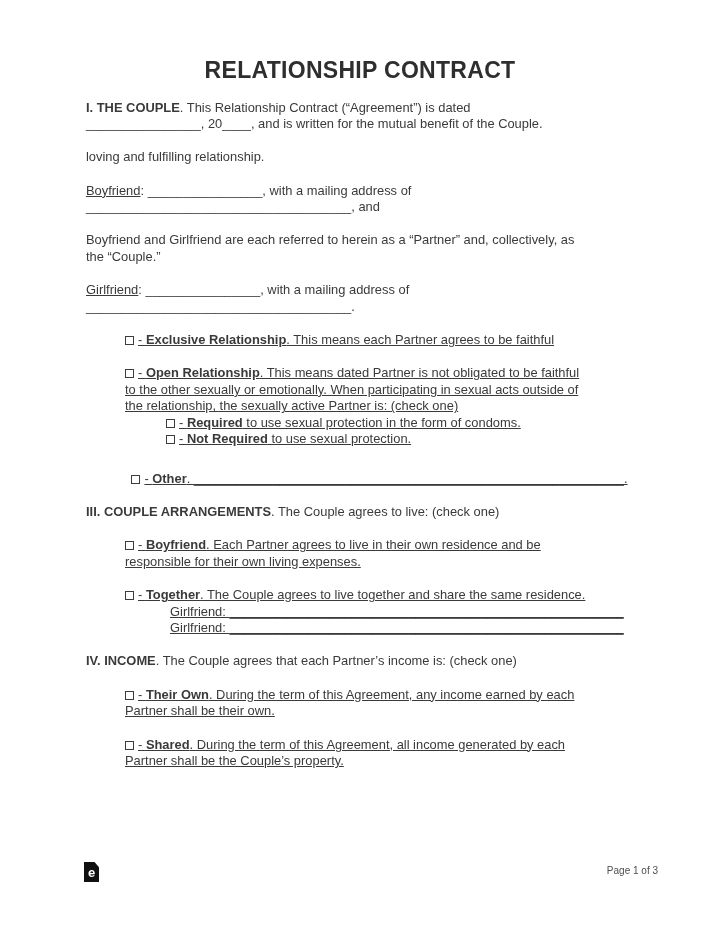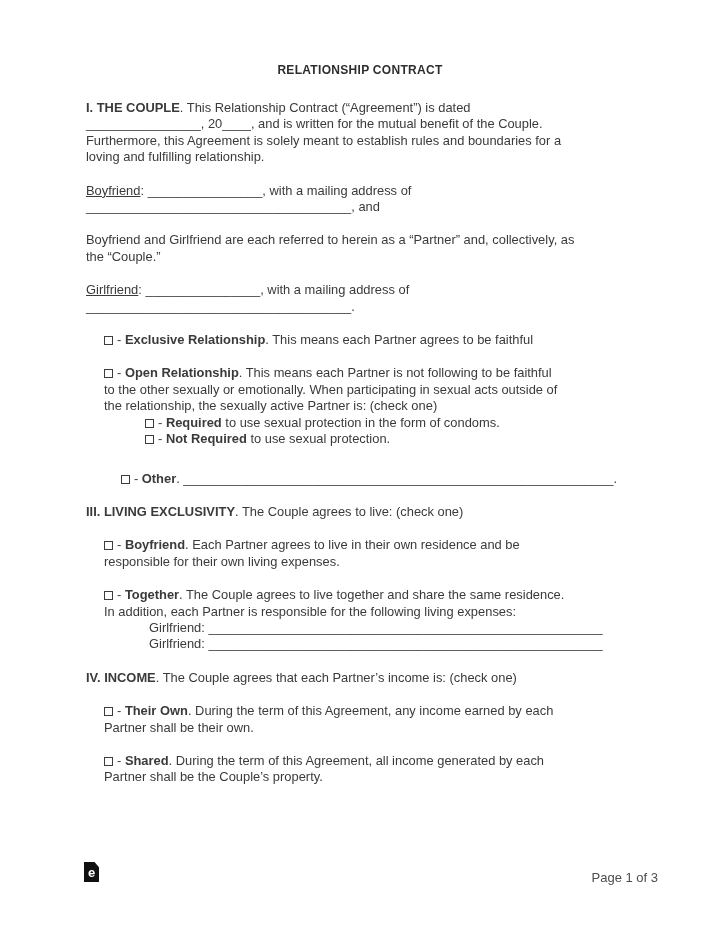--- a/index.html
+++ b/index.html
@@ -12,29 +12,29 @@
     position: relative;
     width: 720px; height: 931px;
     background: #ffffff;
     padding: 59px 86px 0 86px;
     color: #3a3a3a;
     font-size: 12.9px;
     line-height: 16.4px;
   }
   .title {
     text-align: center;
-    font-size: 12px;
+    font-size: 23px;
     line-height: 22px;
     font-weight: bold;
     color: #2e2e2e;
     letter-spacing: 0.3px;
     margin: 0 0 19px 0;
   }
   p.para, .check-item { margin: 0 0 17px 0; }
-  .check-item { margin-left: 18px; }
+  .check-item { margin-left: 39px; text-decoration: underline; }
   .sub { margin-left: 41px; }
   .expense { margin-left: 45px; }
   .gap-other { margin-top: 23px; text-align: center; }
   b { font-weight: bold; }
   .u { text-decoration: underline; }
   .check-box {
     display: inline-block;
     width: 9px; height: 9px;
     border: 1px solid #3c3c3c;
     vertical-align: -1px;
@@ -53,37 +53,37 @@
     background: #111111;
     color: #ffffff;
     clip-path: polygon(0 0, 70% 0, 100% 26%, 100% 100%, 0 100%);
     font-weight: bold;
     font-size: 13px;
     line-height: 21px;
     text-align: center;
     margin-top: 2px;
   }
   .pagenum {
-    font-size: 13px;
+    font-size: 10px;
     line-height: 13px;
     color: #4d4d4d;
-    margin-top: 11px;
+    margin-top: 4px;
   }
 </style>
 </head>
 <body>
 
 <div class="page">
 
   <h1 class="title">RELATIONSHIP CONTRACT</h1>
 
   <p class="para">
     <b>I. THE COUPLE</b><span>. This Relationship Contract (“Agreement”) is dated</span><br>
     <span class="blank">________________</span><span>, 20</span><span class="blank">____</span><span>, and is written for the mutual benefit of the Couple.</span><br>
-    <span>Furthermore, this Agreement is solely meant to establish rules and boundaries for a</span><br>
+    <br>
     <span>loving and fulfilling relationship.</span>
   </p>
 
   <p class="para">
     <span class="u">Boyfriend</span><span>: </span><span class="blank">________________</span><span>, with a mailing address of</span><br>
     <span class="blank">_____________________________________</span><span>, and</span>
   </p>
 
   <p class="para">
     <span>Boyfriend and Girlfriend are each referred to herein as a “Partner” and, collectively, as</span><br>
@@ -94,47 +94,46 @@
     <span class="u">Girlfriend</span><span>: </span><span class="blank">________________</span><span>, with a mailing address of</span><br>
     <span class="blank">_____________________________________</span><span>.</span>
   </p>
 
 
   <div class="check-item">
     <span class="check-box"></span><span>- </span><b>Exclusive Relationship</b><span>. This means each Partner agrees to be faithful</span><br>
   </div>
 
   <div class="check-item">
-    <span class="check-box"></span><span>- </span><b>Open Relationship</b><span>. This means each Partner is not following to be faithful</span><br>
+    <span class="check-box"></span><span>- </span><b>Open Relationship</b><span>. This means dated Partner is not obligated to be faithful</span><br>
     <span>to the other sexually or emotionally. When participating in sexual acts outside of</span><br>
     <span>the relationship, the sexually active Partner is: (check one)</span>
     <div class="sub">
       <span class="check-box"></span><span>- </span><b>Required</b><span> to use sexual protection in the form of condoms.</span>
     </div>
     <div class="sub">
       <span class="check-box"></span><span>- </span><b>Not Required</b><span> to use sexual protection.</span>
     </div>
   </div>
 
   <div class="check-item gap-other">
     <span class="check-box"></span><span>- </span><b>Other</b><span>. </span><span class="blank">____________________________________________________________</span><span>.</span>
   </div>
 
   <p class="para">
-    <b>III. LIVING EXCLUSIVITY</b><span>. The Couple agrees to live: (check one)</span>
+    <b>III. COUPLE ARRANGEMENTS</b><span>. The Couple agrees to live: (check one)</span>
   </p>
 
   <div class="check-item">
     <span class="check-box"></span><span>- </span><b>Boyfriend</b><span>. Each Partner agrees to live in their own residence and be</span><br>
     <span>responsible for their own living expenses.</span>
   </div>
 
   <div class="check-item">
     <span class="check-box"></span><span>- </span><b>Together</b><span>. The Couple agrees to live together and share the same residence.</span><br>
-    <span>In addition, each Partner is responsible for the following living expenses:</span>
     <div class="expense">
       <span>Girlfriend: </span><span class="blank">_______________________________________________________</span>
     </div>
     <div class="expense">
       <span>Girlfriend: </span><span class="blank">_______________________________________________________</span>
     </div>
   </div>
 
   <p class="para">
     <b>IV. INCOME</b><span>. The Couple agrees that each Partner’s income is: (check one)</span>

